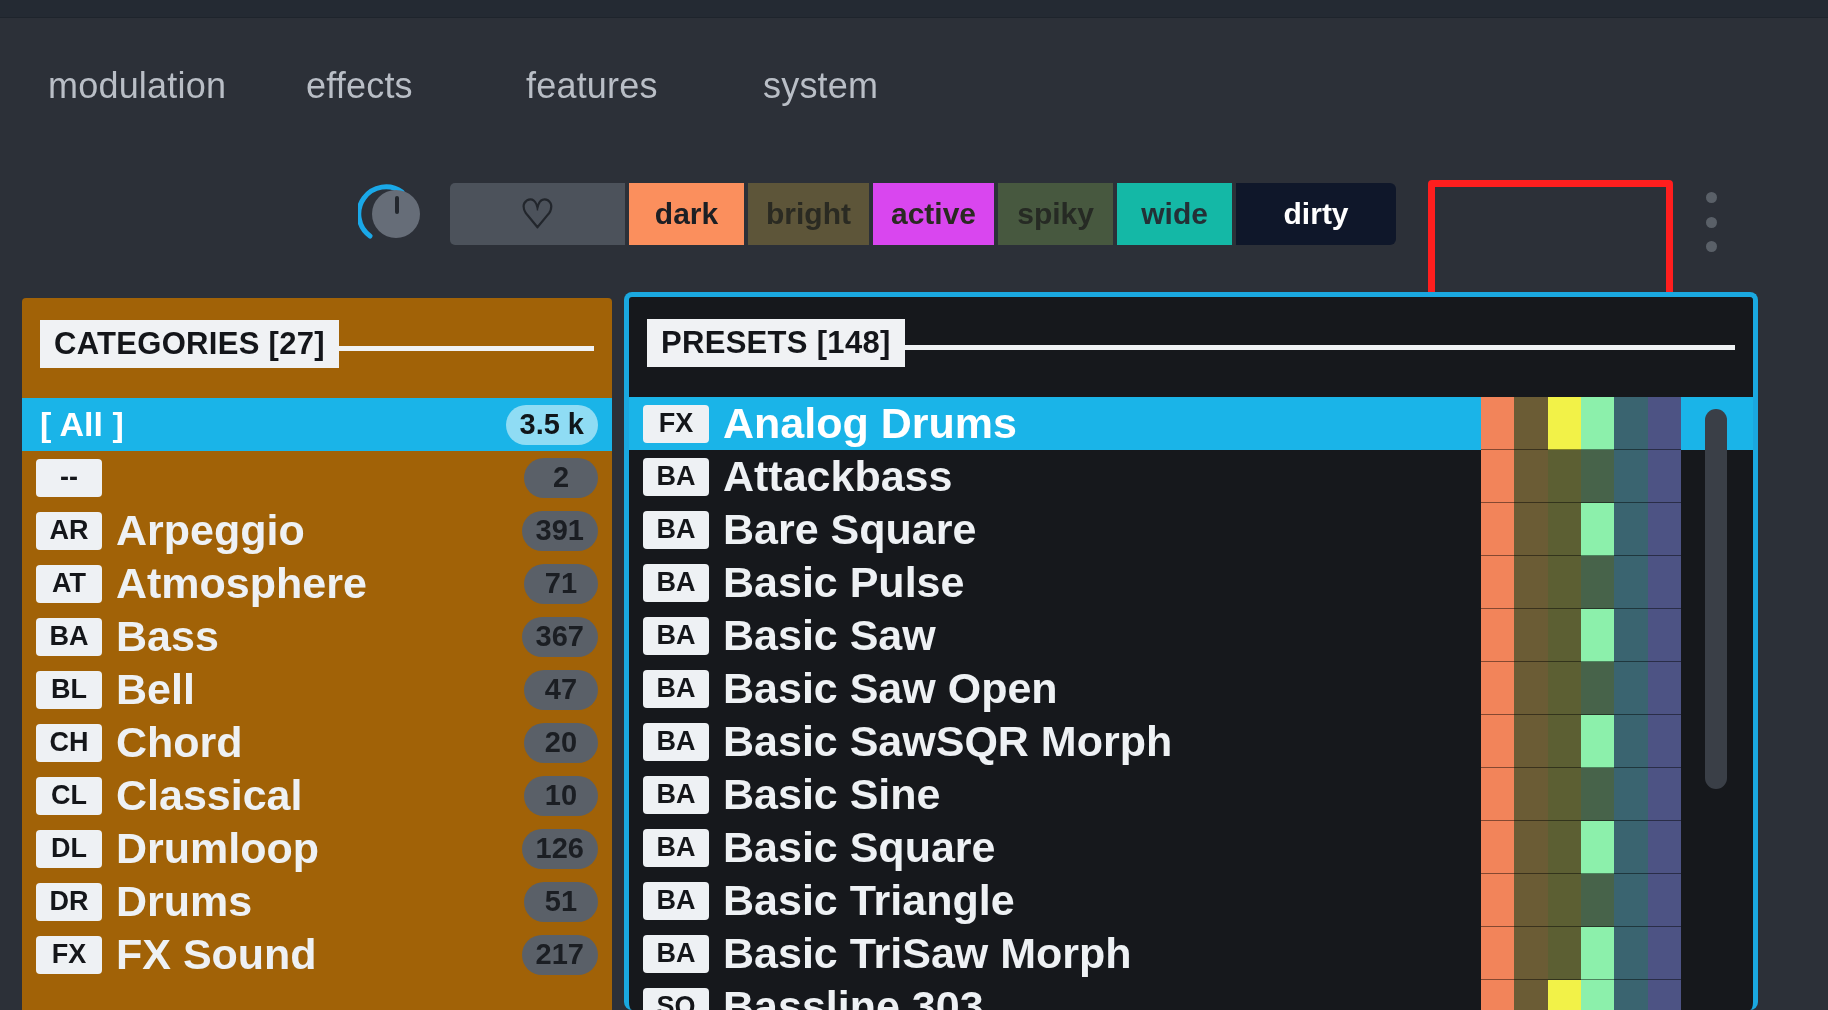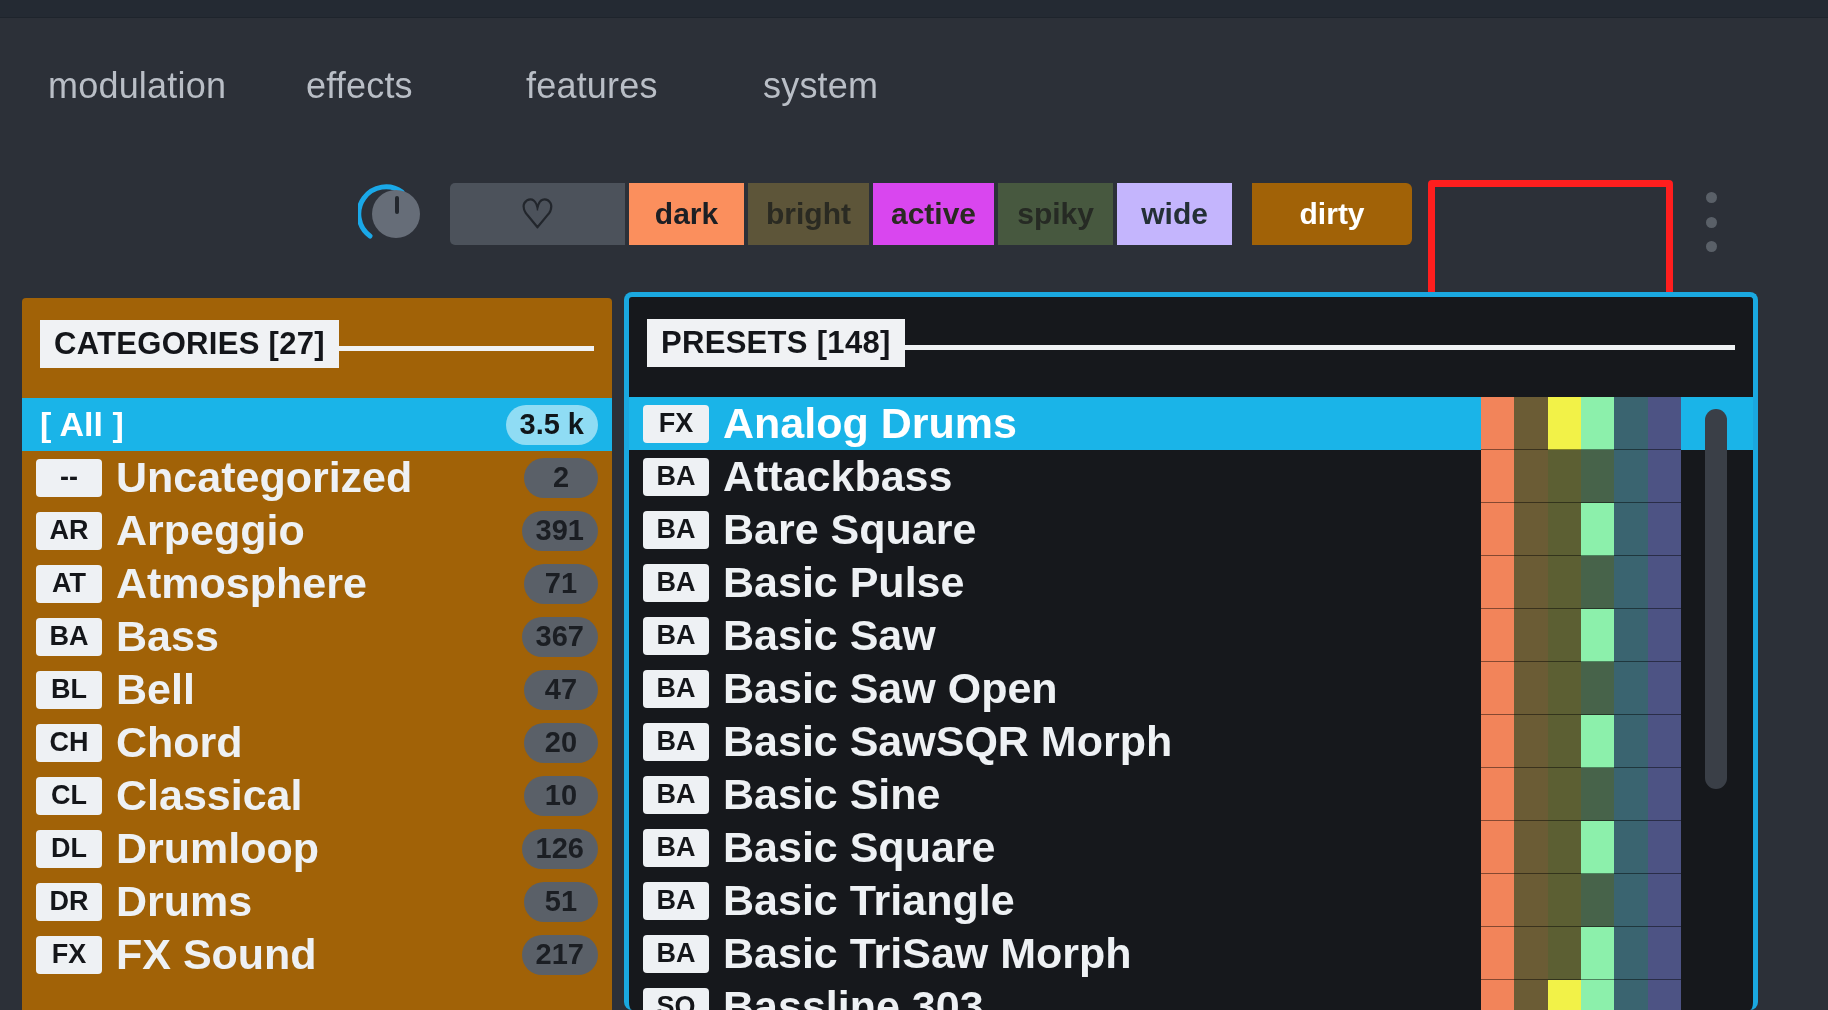--- a/index.html
+++ b/index.html
@@ -56,25 +56,24 @@
     font-size: 30px; font-weight: bold;
     color: #1c1f24; border: none; cursor: pointer;
     margin-right: 4px; padding: 0 18px;
     font-family: "Liberation Sans", sans-serif;
   }
   .tag-btn.fav { background: #4c525b; border-radius: 5px 0 0 5px; min-width: 175px; }
   .tag-btn.t-dark   { background: #fb8f5d; }
   .tag-btn.t-bright { background: #5d5539; color: #2a2a22; }
   .tag-btn.t-active { background: #d946ef; color: #2a2a22; }
   .tag-btn.t-spiky  { background: #47583f; color: #262a24; }
-  .tag-btn.t-wide   { background: #c4b5fd; color: #243036; }
+  .tag-btn.t-wide   { background: #14b8a6; color: #243036; }
   .tag-btn.t-dirty  {
-    background: #a16207; color: #ffffff; border-radius: 0 6px 6px 0;
+    background: #0f172a; color: #ffffff; border-radius: 0 6px 6px 0;
     min-width: 160px;
-    margin-left: 16px;
   }
   .heart-icon { font-size: 40px; color: #22262c; line-height: 1; }
 
   .highlight-box {
     position: absolute; left: 1428px; top: 20px;
     width: 245px; height: 120px;
     border: 7px solid #ff1e1e; border-radius: 4px;
     pointer-events: none;
   }
   .kebab {
@@ -218,21 +217,20 @@
       <div class="rule"></div>
       <span class="panel-title">CATEGORIES [27]</span>
     </div>
     <div class="list cats-list" id="cats-list">
         <div class="row selected all">
           <div class="row-label">[ All ]</div>
           <div class="count">3.5 k</div>
         </div>
         <div class="row">
           <div class="badge-abbr">--</div>
-          <div class="row-label">Uncategorized</div>
           <div class="count">2</div>
         </div>
         <div class="row">
           <div class="badge-abbr">AR</div>
           <div class="row-label">Arpeggio</div>
           <div class="count">391</div>
         </div>
         <div class="row">
           <div class="badge-abbr">AT</div>
           <div class="row-label">Atmosphere</div>

